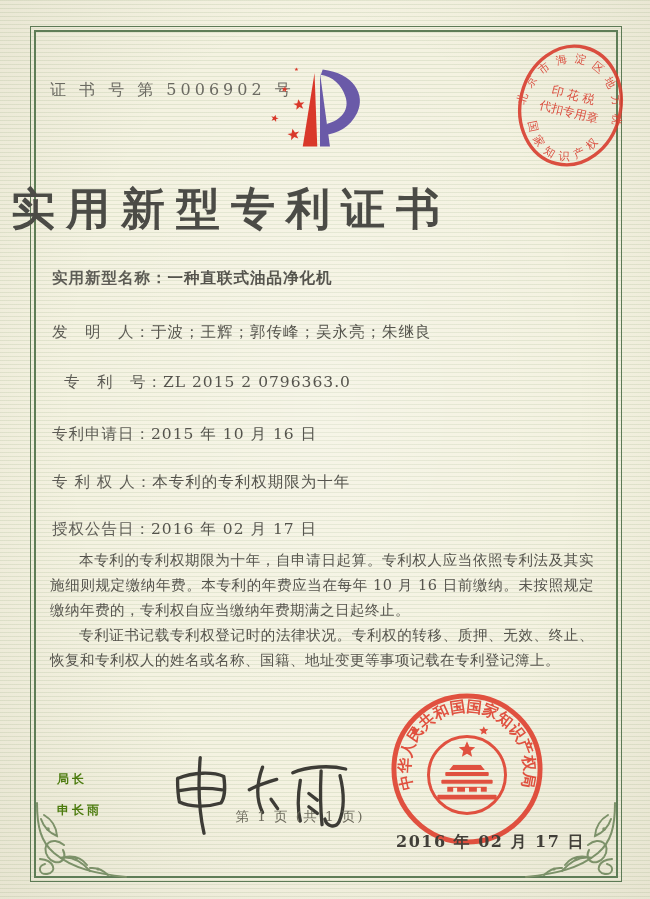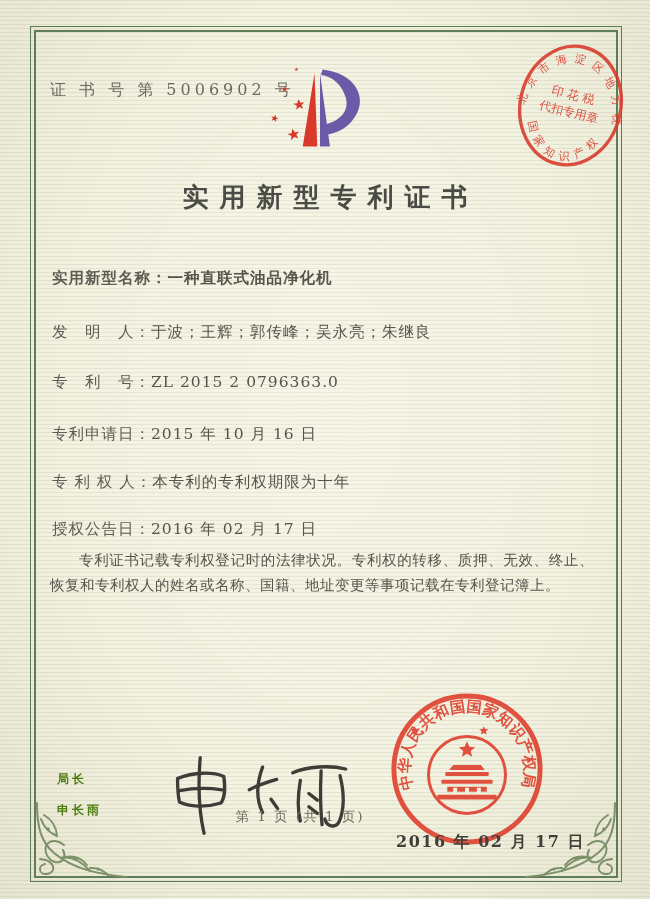--- a/index.html
+++ b/index.html
@@ -33,28 +33,28 @@
     border:2px solid #5f7d57;
   }
   .cert-no {
     position:absolute; left:50px; top:80px;
     font-size:16px; letter-spacing:4px; color:#6b6a62;
   }
   .logo { position:absolute; left:252px; top:58px; }
   .tax-stamp { position:absolute; left:503px; top:28px; transform:rotate(14deg); opacity:0.88; }
   .title {
     position:absolute; left:0; right:0; top:180px;
-    text-align:center; font-size:26px; font-weight:600;
+    font-size:44px; font-weight:600;
     letter-spacing:11px; color:#4b4b46; text-indent:11px;
   }
   .fields { position:absolute; left:52px; right:56px; top:0; }
   .field-row { position:absolute; left:0; font-size:15.5px; color:#5d5c55; letter-spacing:1px; white-space:nowrap; }
   .field-row .lbl { color:#5d5c55; }
   .field-row .val { color:#55544d; }
-  .row-0 { top:268px;font-weight:bold; } .row-1 { top:322px;text-align:right; } .row-2 { top:372px; }
+  .row-0 { top:268px;font-weight:bold; } .row-1 { top:322px;text-align:right; } .row-2 { top:372px;margin-left:12px; }
   .row-3 { top:424px;text-align:center; } .row-4 { top:472px; } .row-5 { top:519px; }
   .body-text {
     position:absolute; left:50px; right:56px; top:548px;
     font-size:14.5px; line-height:25px; color:#55544d;
     text-align:justify;
   }
   .body-text p { text-indent:2em; letter-spacing:0.5px; }
   .officer { position:absolute; left:57px; top:764px; font-size:12px; color:#4d7c0f; letter-spacing:3px; line-height:31px; font-weight:600; }
   .signature { position:absolute; left:150px; top:752px; }
   .seal { position:absolute; left:388px; top:690px; opacity:0.9; }
@@ -162,20 +162,21 @@
   </div>
   <div class="field-row row-4">
     <span class="lbl">专 利 权 人：</span><span class="val">本专利的专利权期限为十年</span>
   </div>
   <div class="field-row row-5">
     <span class="lbl">授权公告日：</span><span class="val">2016 年 02 月 17 日</span>
   </div>
 </div>
 
 <div class="body-text">
+  <p>本专利的专利权期限为十年，自申请日起算。专利权人应当依照专利法及其实施细则规定缴纳年费。本专利的年费应当在每年 10 月 16 日前缴纳。未按照规定缴纳年费的，专利权自应当缴纳年费期满之日起终止。</p>
   <p>专利证书记载专利权登记时的法律状况。专利权的转移、质押、无效、终止、恢复和专利权人的姓名或名称、国籍、地址变更等事项记载在专利登记簿上。</p>
 </div>
 
 <div class="officer">
   <div>局长</div>
   <div>申长雨</div>
 </div>
 
 <svg class="signature" width="210" height="85" viewBox="0 0 220 90">
   <g stroke="#3d3c36" fill="none" stroke-width="3.5" stroke-linecap="round" stroke-linejoin="round">

